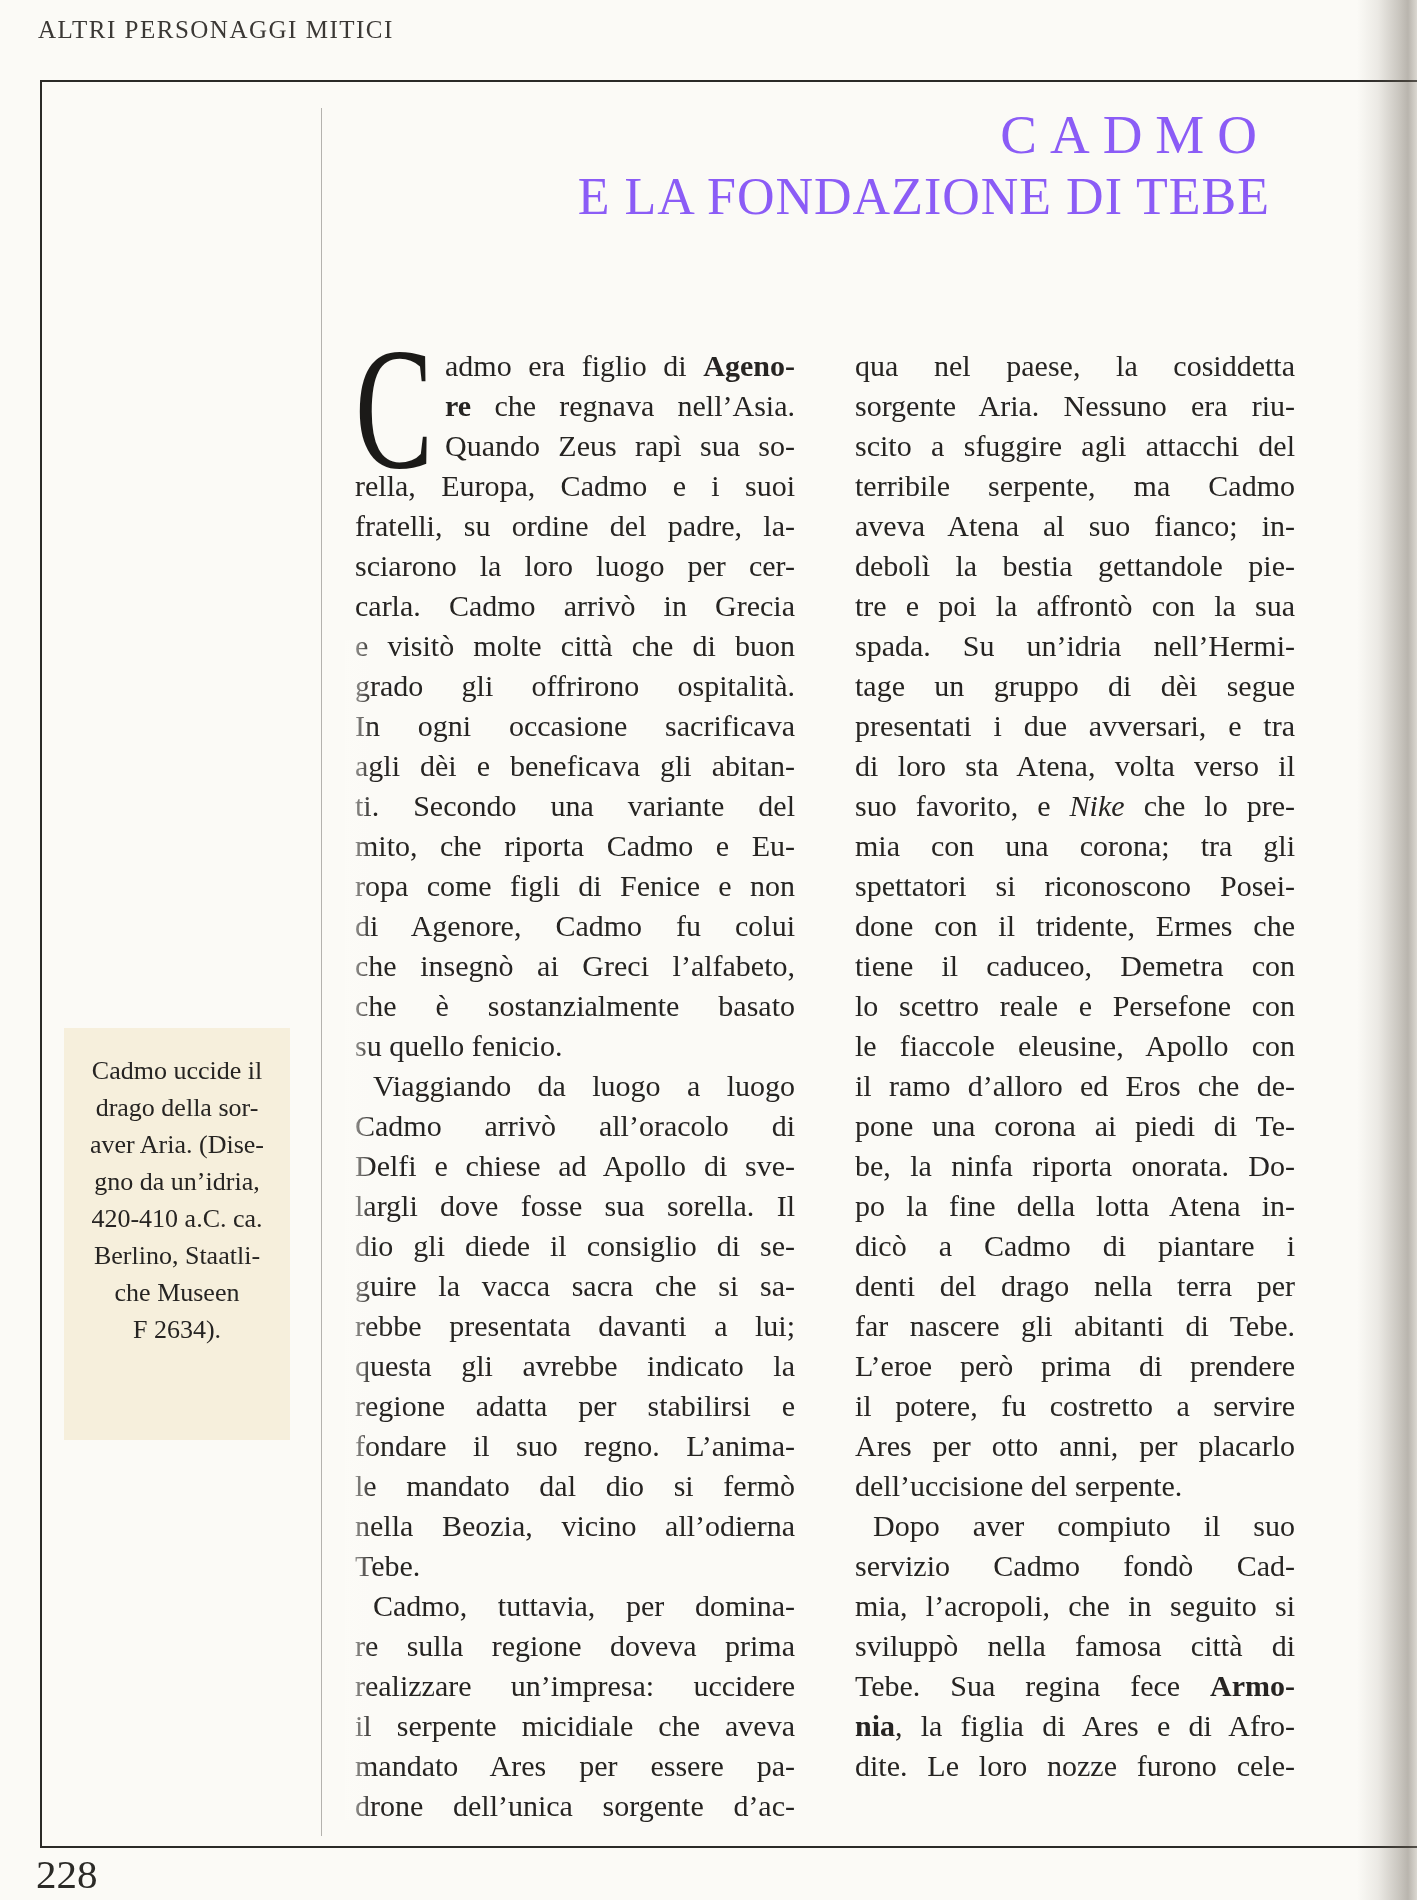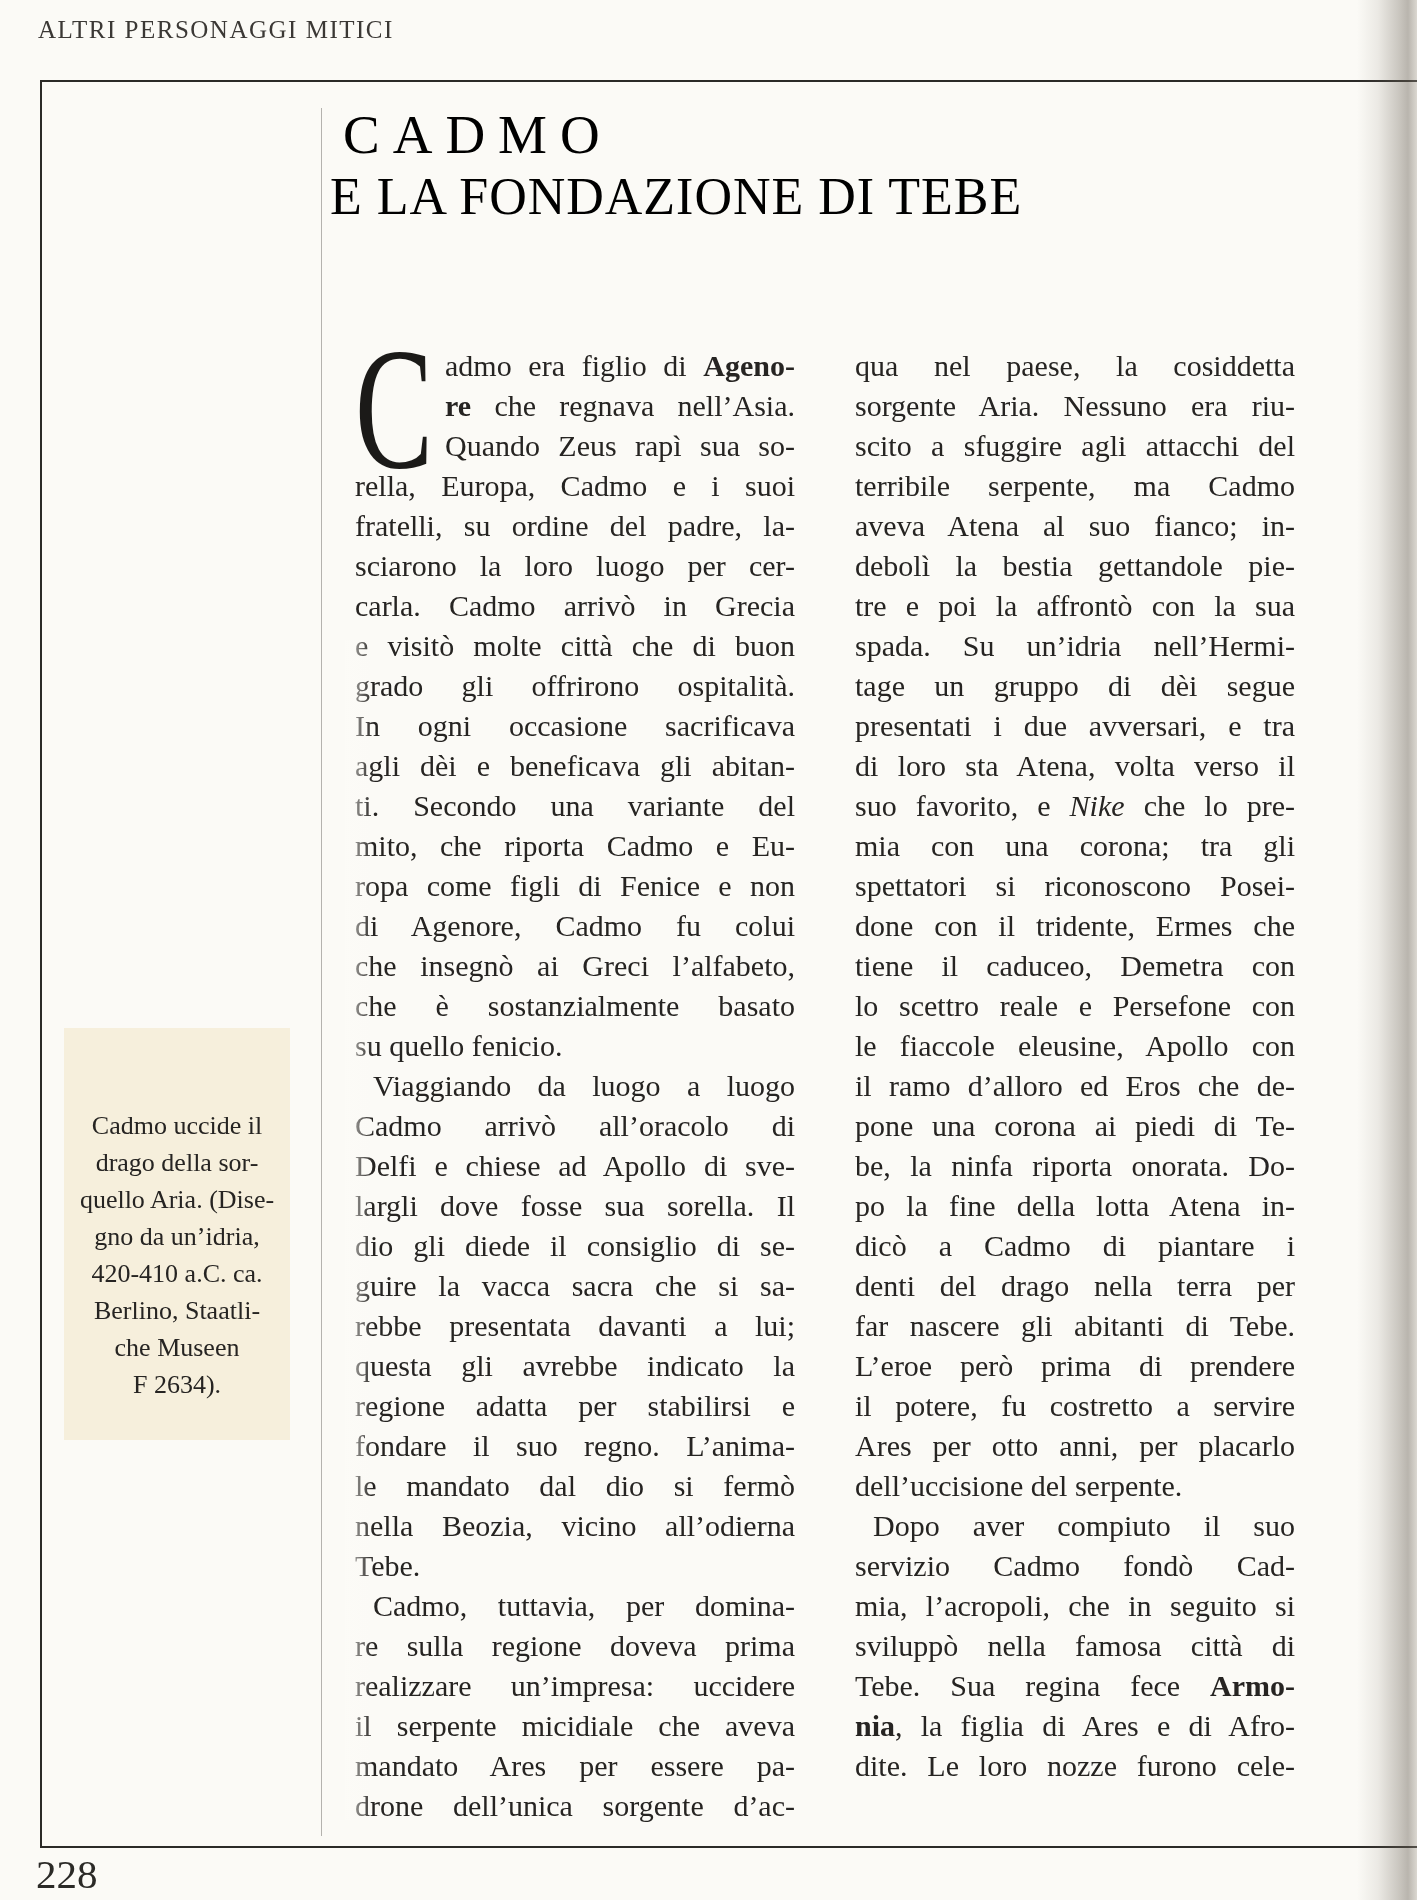--- a/index.html
+++ b/index.html
@@ -31,22 +31,22 @@
   }
 
   .divider {
     position: absolute; left: 321px; top: 108px;
     width: 1px; height: 1728px;
     background: #b4b2ae;
   }
 
   .title-block {
     position: absolute; left: 330px; top: 104px;
-    width: 940px; text-align: left;
-    color: #000000;
+    width: 940px; text-align: right;
+    color: #8b5cf6;
   }
   .title-line1 {
     font-size: 55px; line-height: 62px; letter-spacing: 13px;
     text-indent: 13px; 
   }
   .title-line2 {
     font-size: 52px; line-height: 58px; letter-spacing: 1px;
     margin-top: 2px;
   }
 
@@ -80,21 +80,21 @@
     display: inline-block;
     transform: scale(0.78, 1.16);
     transform-origin: top left;
   }
 
   .photo-caption {
     position: absolute; left: 64px; top: 1028px;
     width: 226px; height: 412px;
     background: #f6efdc;
     box-sizing: border-box;
-    padding-top: 79px;
+    padding-top: 24px;
   }
   .caption-line {
     text-align: center;
     font-size: 26px; line-height: 37px;
     color: #262422;
     white-space: nowrap;
   }
 
   .page-number {
     position: absolute; left: 36px; top: 1852px;
@@ -214,21 +214,21 @@
       <div class="line"><span>mia, l’acropoli, che in seguito si</span></div>
       <div class="line"><span>sviluppò nella famosa città di</span></div>
       <div class="line"><span>Tebe. Sua regina fece </span><span class="bold">Armo-</span></div>
       <div class="line"><span class="bold">nia</span><span>, la figlia di Ares e di Afro-</span></div>
       <div class="line"><span>dite. Le loro nozze furono cele-</span></div>
     </div>
 
   <div class="photo-caption">
       <div class="caption-line">Cadmo uccide il</div>
       <div class="caption-line">drago della sor-</div>
-      <div class="caption-line">quello Aria. (Dise-</div>
+      <div class="caption-line">aver Aria. (Dise-</div>
       <div class="caption-line">gno da un’idria,</div>
       <div class="caption-line">420-410 a.C. ca.</div>
       <div class="caption-line">Berlino, Staatli-</div>
       <div class="caption-line">che Museen</div>
       <div class="caption-line">F 2634).</div>
     </div>
 
   <div class="page-number">228</div>
 
   <div class="fade-left"></div>

